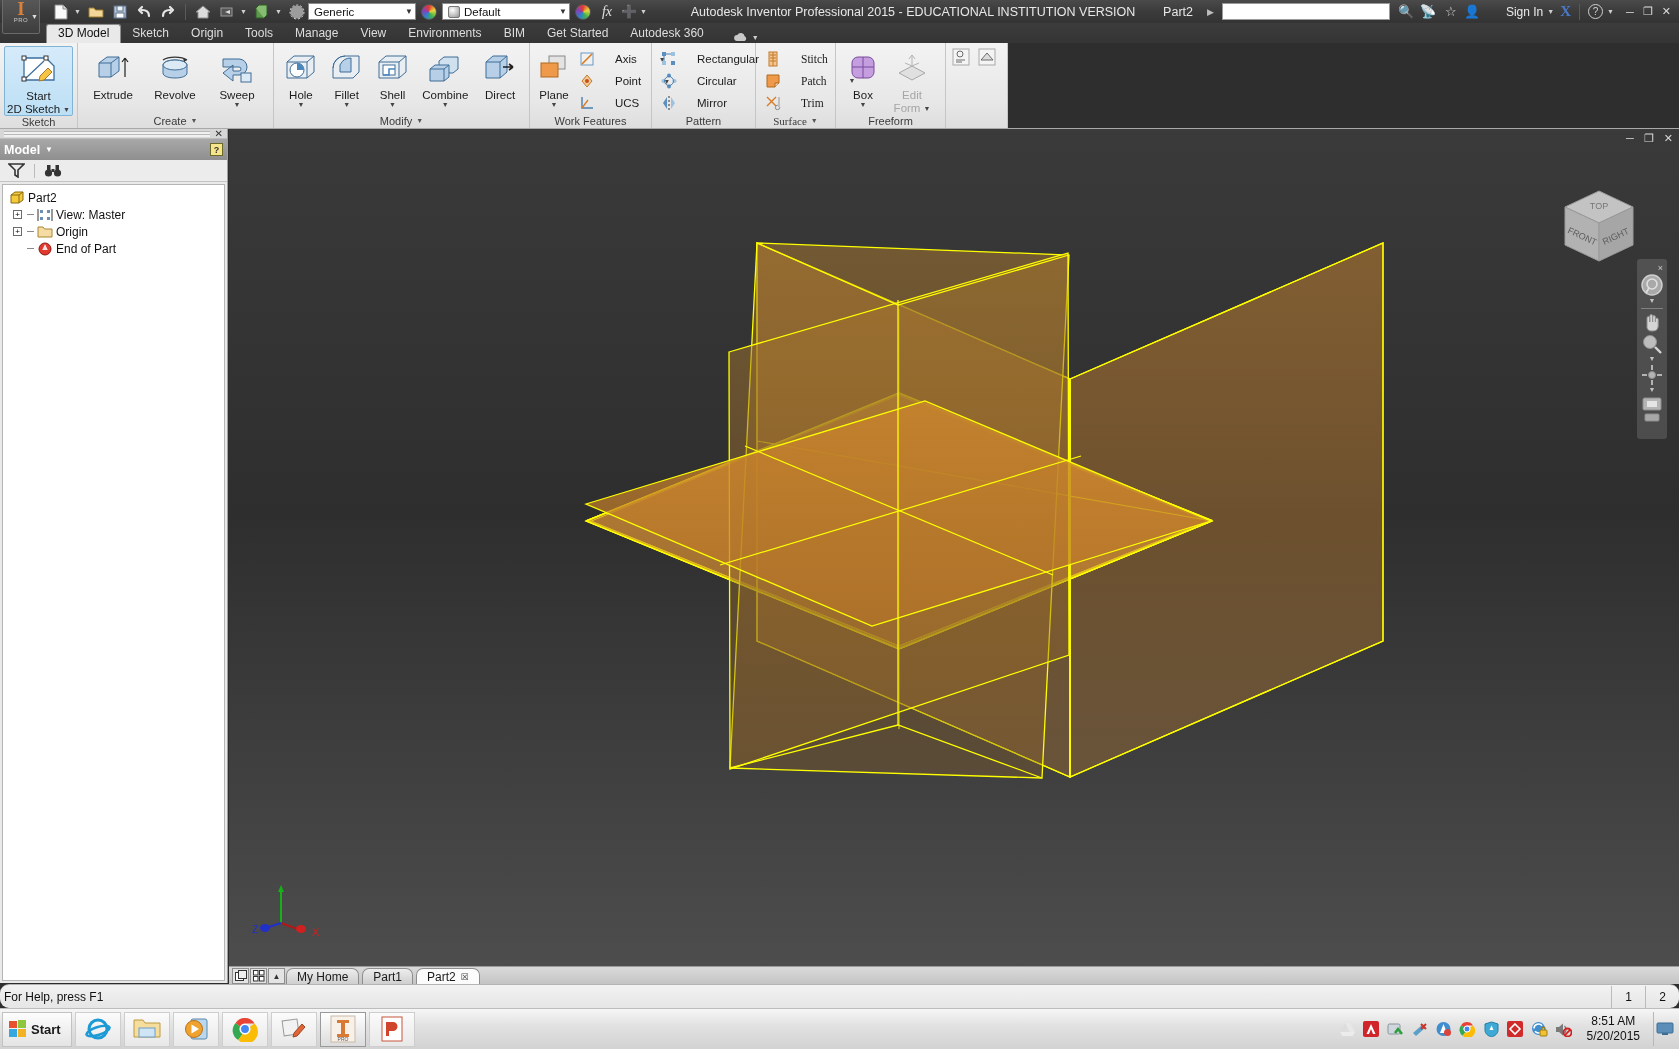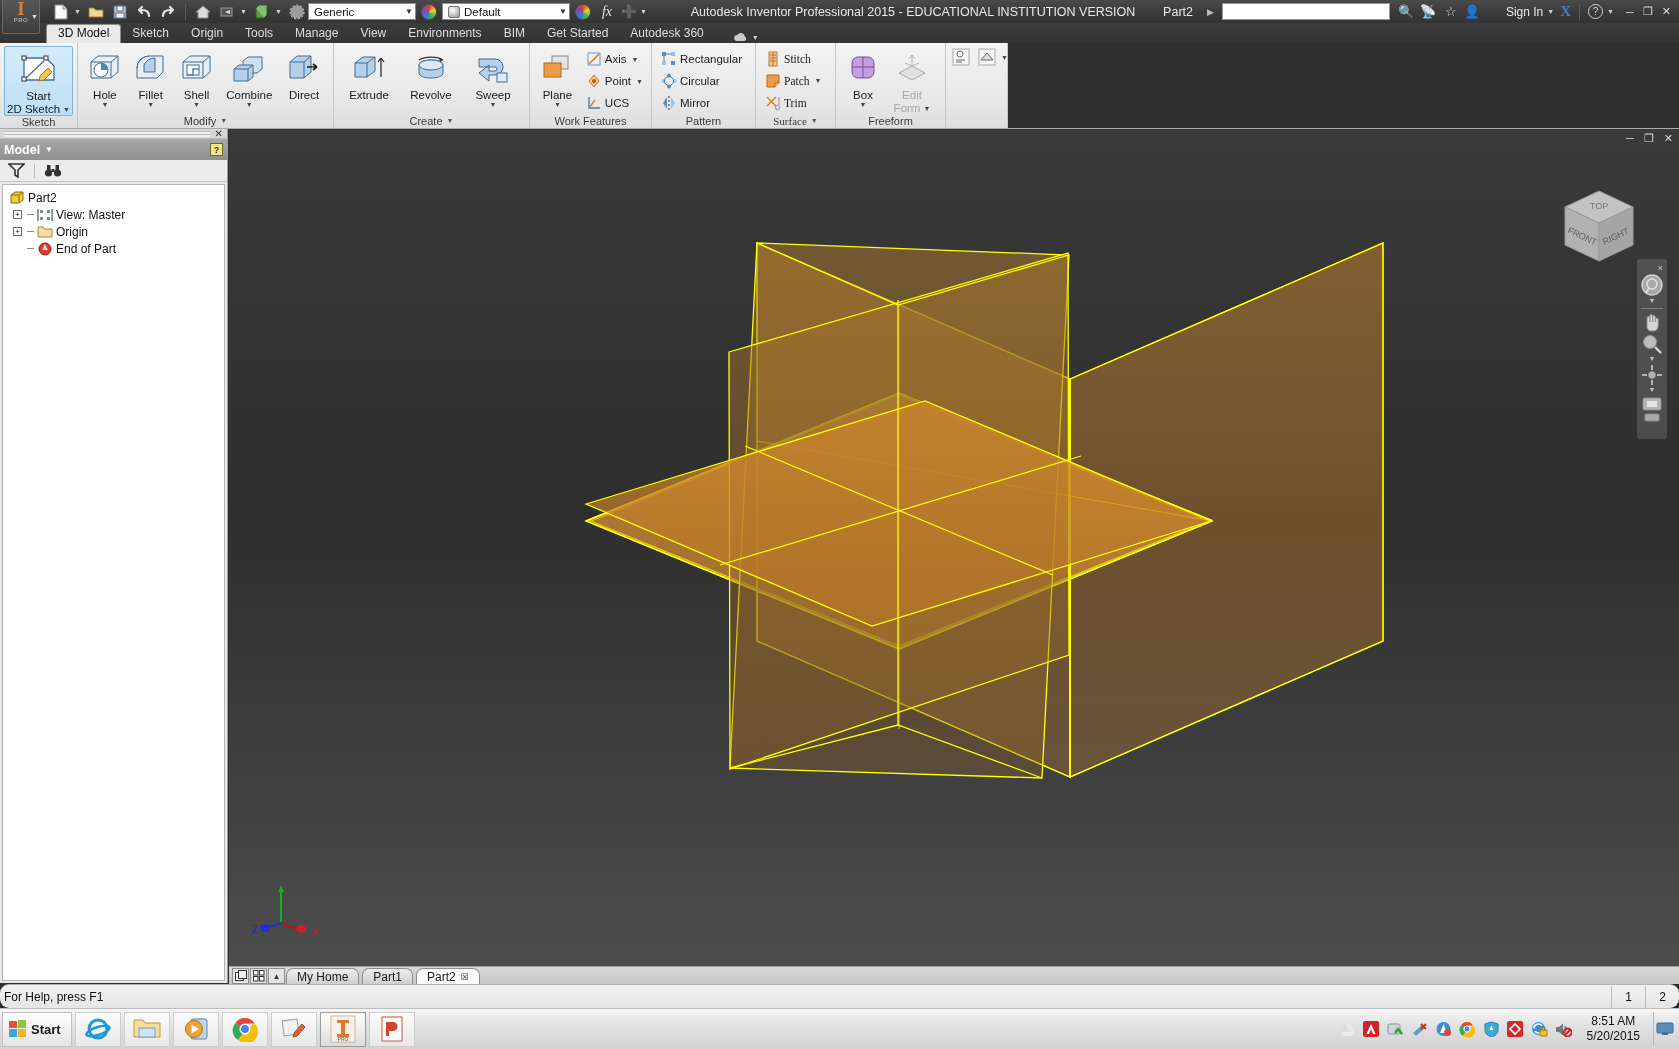--- a/index.html
+++ b/index.html
@@ -119,21 +119,21 @@
   .bigbtn.disabled { color: #a6a6a6; }
   .bigbtn.selected {
     background: linear-gradient(180deg,#d6ebfa,#bcdff5);
     border: 1px solid #7fb4d6; border-radius: 2px;
   }
   .startsketch { width: 70px; }
 
   .smallcol { display: flex; flex-direction: column; padding-top: 2px; }
   .smallbtn {
     display: flex; align-items: center; height: 22px; padding: 0 4px;
-    font-size: 11.5px; color: #1b1b1b; gap: 2px; white-space: nowrap;
+    font-size: 11.5px; color: #1b1b1b; gap: 19px; white-space: nowrap;
   }
   .smallbtn .sglyph { width: 18px; height: 18px; display:flex; align-items:center; justify-content:center; }
   .smallbtn .scaret { font-size: 7px; color: #444; margin-left: 3px; }
 
   
   .browser {
     position: absolute; top: 129px; left: 0; width: 228px; height: 854px;
     background: #e9e9e9; border-right: 1px solid #a0a0a0;
     display: flex; flex-direction: column;
   }
@@ -407,20 +407,60 @@
             <span>2D Sketch</span>
             <span class="dcaret">▼</span>
           </span>
         </div>
       </div>
       <div class="panel-title">
         <span>Sketch</span>
       </div>
     </div>
 
+    <div class="panel" style="width:196px;">
+      <div class="panel-body">
+        <div class="bigbtn">
+          <span class="glyph">
+            <svg width="40" height="34" viewBox="0 0 40 34">
+              <path d="M6 12 14 6h12v14l-8 6H6z" fill="#b7d0e8" stroke="#3f6d96"></path>
+              <path d="M6 12h12v14M18 12l8-6" fill="none" stroke="#3f6d96"></path>
+              <path d="M32 26V7M32 7l-3 4M32 7l3 4" fill="none" stroke="#222" stroke-width="1.2"></path>
+            </svg>
+          </span>
+          <span class="lbl">Extrude</span>
+        </div>
+        <div class="bigbtn">
+          <span class="glyph">
+            <svg width="40" height="34" viewBox="0 0 40 34">
+              <path d="M8 14c0-3 5-5 12-5s12 2 12 5v8c0 3-5 5-12 5S8 25 8 22z" fill="#b7d0e8" stroke="#3f6d96"></path>
+              <ellipse cx="20" cy="14" rx="12" ry="5" fill="#dceaf6" stroke="#3f6d96"></ellipse>
+              <path d="M8 9A14 6 0 0 1 32 9" fill="none" stroke="#333" stroke-width="1.4"></path>
+              <path d="M32 9l-4-2 1 4z" fill="#333"></path>
+            </svg>
+          </span>
+          <span class="lbl">Revolve</span>
+        </div>
+        <div class="bigbtn">
+          <span class="glyph">
+            <svg width="40" height="34" viewBox="0 0 40 34">
+              <path d="M6 8h16a8 8 0 0 1 0 16h-6v6l-10-8 10-8v6h6a2 2 0 0 0 0-4H6z" fill="#b7d0e8" stroke="#3f6d96"></path>
+              <rect x="24" y="22" width="10" height="9" fill="#dceaf6" stroke="#3f6d96"></rect>
+            </svg>
+          </span>
+          <span class="lbl">Sweep</span>
+          <span class="dcaret">▼</span>
+        </div>
+      </div>
+      <div class="panel-title">
+        <span>Create</span>
+        <span class="ptcaret">▼</span>
+      </div>
+    </div>
+
     <div class="panel" style="width:256px;">
       <div class="panel-body">
         <div class="bigbtn" style="width:46px;">
           <span class="glyph">
             <svg width="38" height="34" viewBox="0 0 38 34">
               <path d="M5 11 12 5h20v16l-7 6H5z" fill="#e9eef3" stroke="#3f6d96"></path>
               <path d="M5 11h20v16M25 11l7-6" fill="none" stroke="#3f6d96"></path>
               <circle cx="15" cy="19" r="7" fill="#fff" stroke="#3f6d96"></circle>
               <path d="M15 19V12a7 7 0 0 1 7 7z" fill="#4b87bd"></path>
             </svg>
@@ -468,60 +508,20 @@
               <path d="M5 11 12 5h14v16l-7 6H5z" fill="#b7d0e8" stroke="#3f6d96"></path>
               <path d="M5 11h14v16M19 11l7-6" fill="none" stroke="#3f6d96"></path>
               <path d="M22 16h10M32 16l-4-3M32 16l-4 3" fill="none" stroke="#1f1f1f" stroke-width="1.6"></path>
             </svg>
           </span>
           <span class="lbl">Direct</span>
         </div>
       </div>
       <div class="panel-title">
         <span>Modify</span>
-        <span class="ptcaret">▼</span>
-      </div>
-    </div>
-
-    <div class="panel" style="width:196px;">
-      <div class="panel-body">
-        <div class="bigbtn">
-          <span class="glyph">
-            <svg width="40" height="34" viewBox="0 0 40 34">
-              <path d="M6 12 14 6h12v14l-8 6H6z" fill="#b7d0e8" stroke="#3f6d96"></path>
-              <path d="M6 12h12v14M18 12l8-6" fill="none" stroke="#3f6d96"></path>
-              <path d="M32 26V7M32 7l-3 4M32 7l3 4" fill="none" stroke="#222" stroke-width="1.2"></path>
-            </svg>
-          </span>
-          <span class="lbl">Extrude</span>
-        </div>
-        <div class="bigbtn">
-          <span class="glyph">
-            <svg width="40" height="34" viewBox="0 0 40 34">
-              <path d="M8 14c0-3 5-5 12-5s12 2 12 5v8c0 3-5 5-12 5S8 25 8 22z" fill="#b7d0e8" stroke="#3f6d96"></path>
-              <ellipse cx="20" cy="14" rx="12" ry="5" fill="#dceaf6" stroke="#3f6d96"></ellipse>
-              <path d="M8 9A14 6 0 0 1 32 9" fill="none" stroke="#333" stroke-width="1.4"></path>
-              <path d="M32 9l-4-2 1 4z" fill="#333"></path>
-            </svg>
-          </span>
-          <span class="lbl">Revolve</span>
-        </div>
-        <div class="bigbtn">
-          <span class="glyph">
-            <svg width="40" height="34" viewBox="0 0 40 34">
-              <path d="M6 8h16a8 8 0 0 1 0 16h-6v6l-10-8 10-8v6h6a2 2 0 0 0 0-4H6z" fill="#b7d0e8" stroke="#3f6d96"></path>
-              <rect x="24" y="22" width="10" height="9" fill="#dceaf6" stroke="#3f6d96"></rect>
-            </svg>
-          </span>
-          <span class="lbl">Sweep</span>
-          <span class="dcaret">▼</span>
-        </div>
-      </div>
-      <div class="panel-title">
-        <span>Create</span>
         <span class="ptcaret">▼</span>
       </div>
     </div>
 
     <div class="panel" style="width:122px;">
       <div class="panel-body">
         <div class="bigbtn" style="width:48px;">
           <span class="glyph">
             <svg width="38" height="34" viewBox="0 0 38 34">
               <rect x="14" y="5" width="16" height="13" fill="#e3e3e3" stroke="#8a8a8a"></rect>

